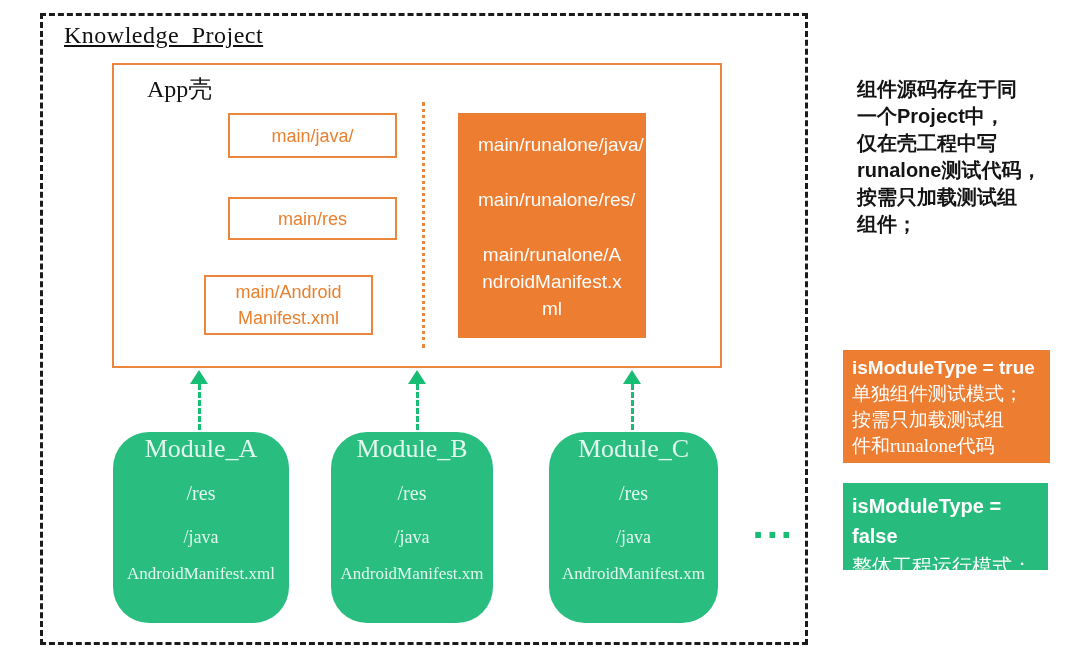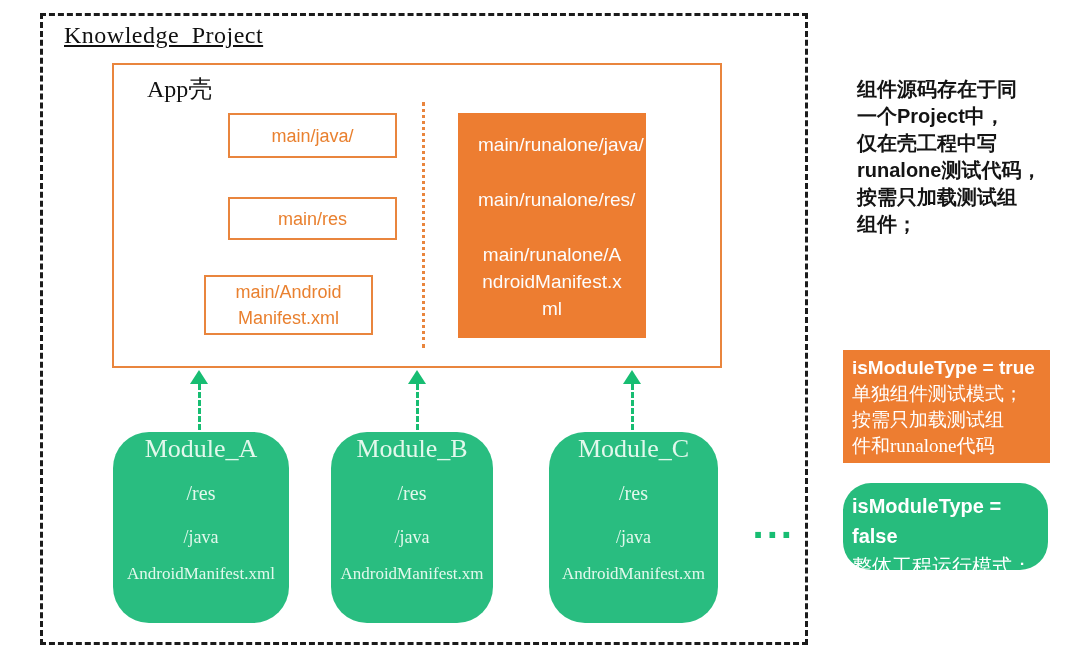--- a/index.html
+++ b/index.html
@@ -80,21 +80,21 @@
     position:absolute;left:857px;top:76px;width:205px;
     color:#141414;font-size:20px;font-weight:700;line-height:27px;
   }
   .mode-box{position:absolute;left:843px;box-sizing:border-box;color:#fff;}
   .mode-true{
     top:350px;width:207px;height:113px;background:#ed7d31;
     padding:5px 9px;font-size:19px;line-height:26px;
   }
   .mode-false{
     top:483px;width:205px;height:87px;background:#27bc7d;
-    padding:8px 9px;font-size:20px;line-height:30px;border-radius:28px;
+    padding:8px 9px;font-size:20px;line-height:30px;
   }
   .mode-box .code-line{font-weight:700;font-family:"Liberation Sans",sans-serif;}
   .mode-box .cn-line{font-family:"Liberation Serif",serif;}
   .watermark{
     position:absolute;right:6px;top:637px;
     color:#aeaeae;font-size:18px;font-family:"Liberation Serif",serif;margin-top:33px;
   }
 </style>
 </head>
 <body>

